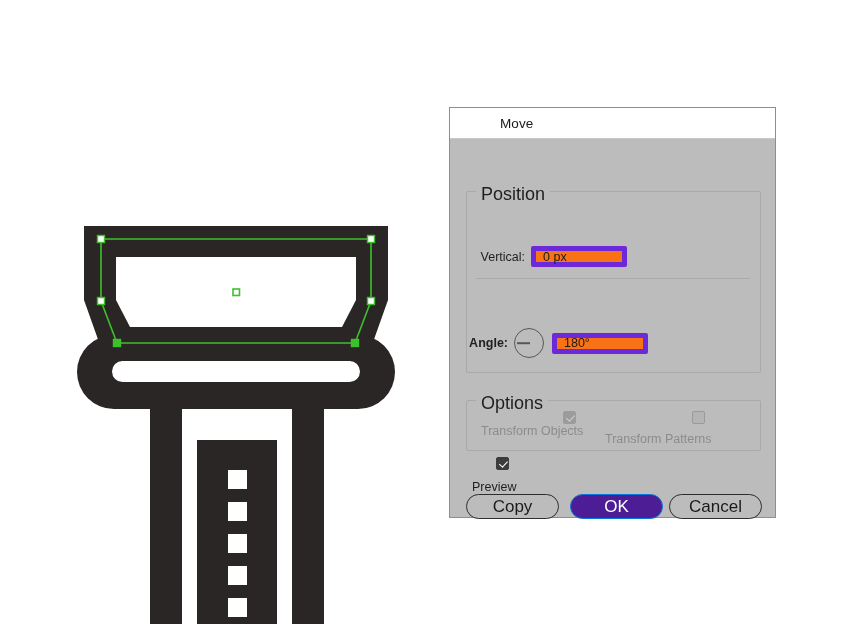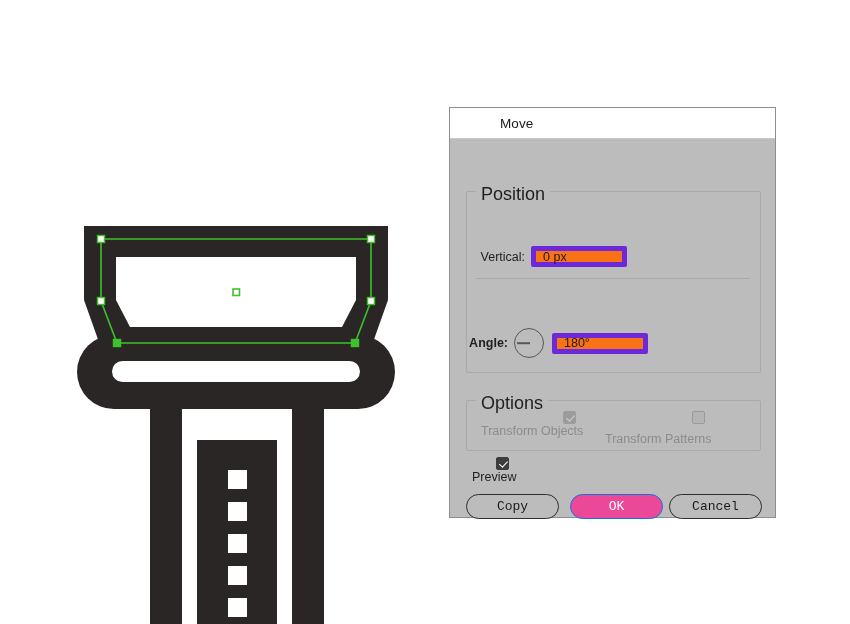--- a/index.html
+++ b/index.html
@@ -218,43 +218,42 @@
   }
   .cb-label {
     font-size: 12.5px;
     color: #1f1f1f;
     white-space: nowrap;
   }
   .cb-label.disabled { color: #8c8c8c; }
 
   #cb-transform-objects { left: 31px; top: 272px; }
   #cb-transform-patterns { left: 155px; top: 272px; gap: 8px; }
-  #cb-preview { left: 22px; top: 318px; }
+  #cb-preview { left: 22px; top: 318px; gap: 10px; }
 
   
   .btn {
     position: absolute;
     height: 25px;
     border-radius: 13px;
     box-sizing: border-box;
     display: flex;
     align-items: center;
     justify-content: center;
-    font-size: 13px;
+    font-size: 17px;
     cursor: default;
     user-select: none;
-    font-family: Liberation Mono, monospace;
   }
   .btn-secondary {
     background: #bcbcbc;
     border: 1.3px solid #2d2d2d;
     color: #1a1a1a;
   }
   .btn-primary {
-    background: #ec4899;
+    background: #4c1d95;
     border: 1px solid #0d76db;
     color: #ffffff;
   }
   #btn-copy   { left: 16px;  top: 355px; width: 93px; }
   #btn-ok     { left: 120px; top: 355px; width: 93px; }
   #btn-cancel { left: 219px; top: 355px; width: 93px; }
 </style>
 </head>
 <body>
 

